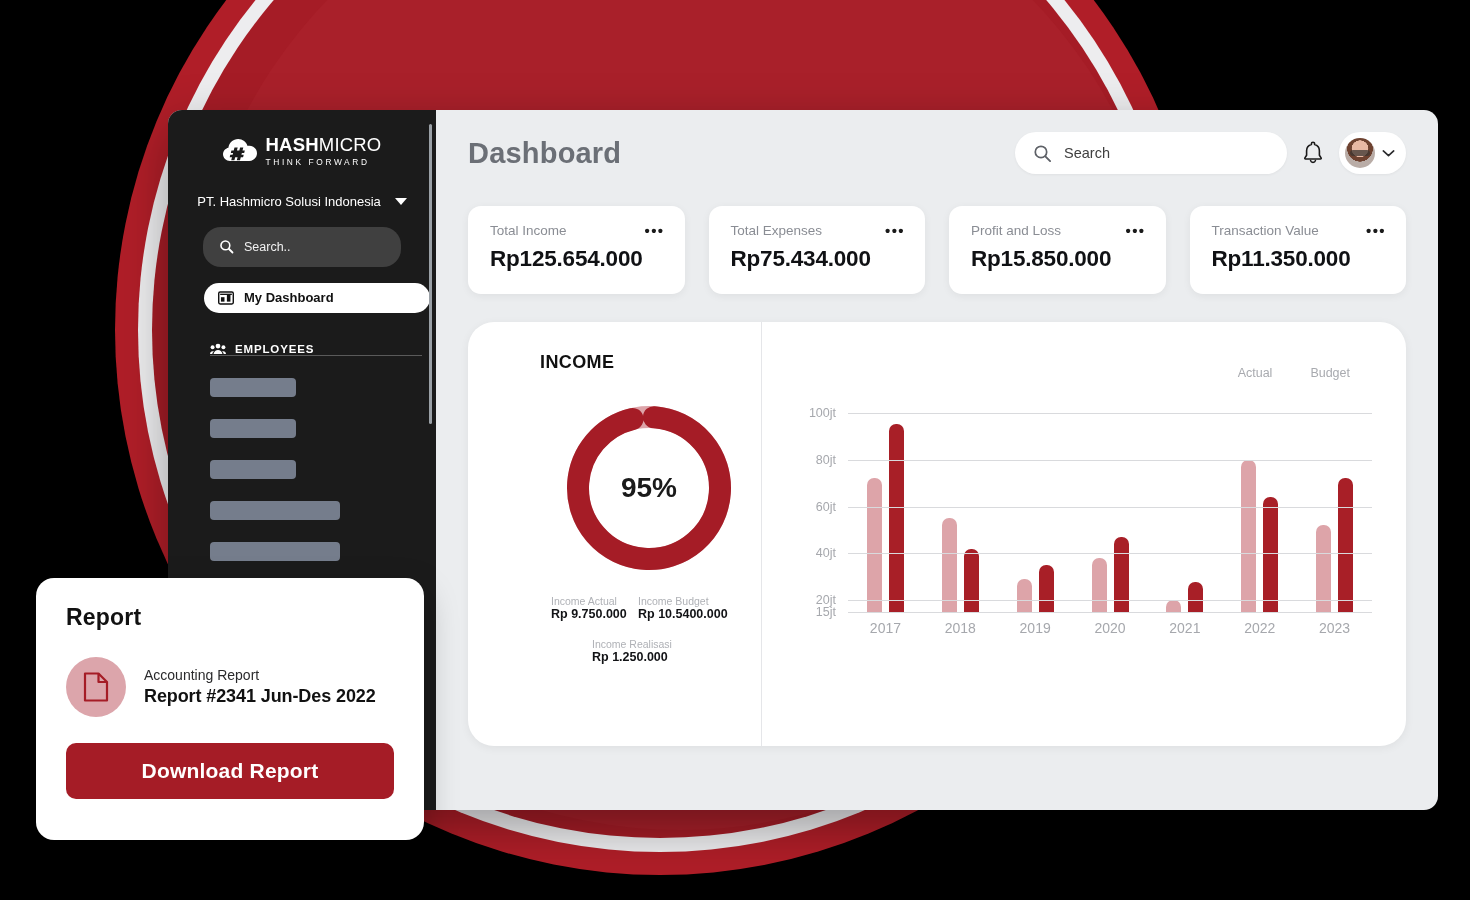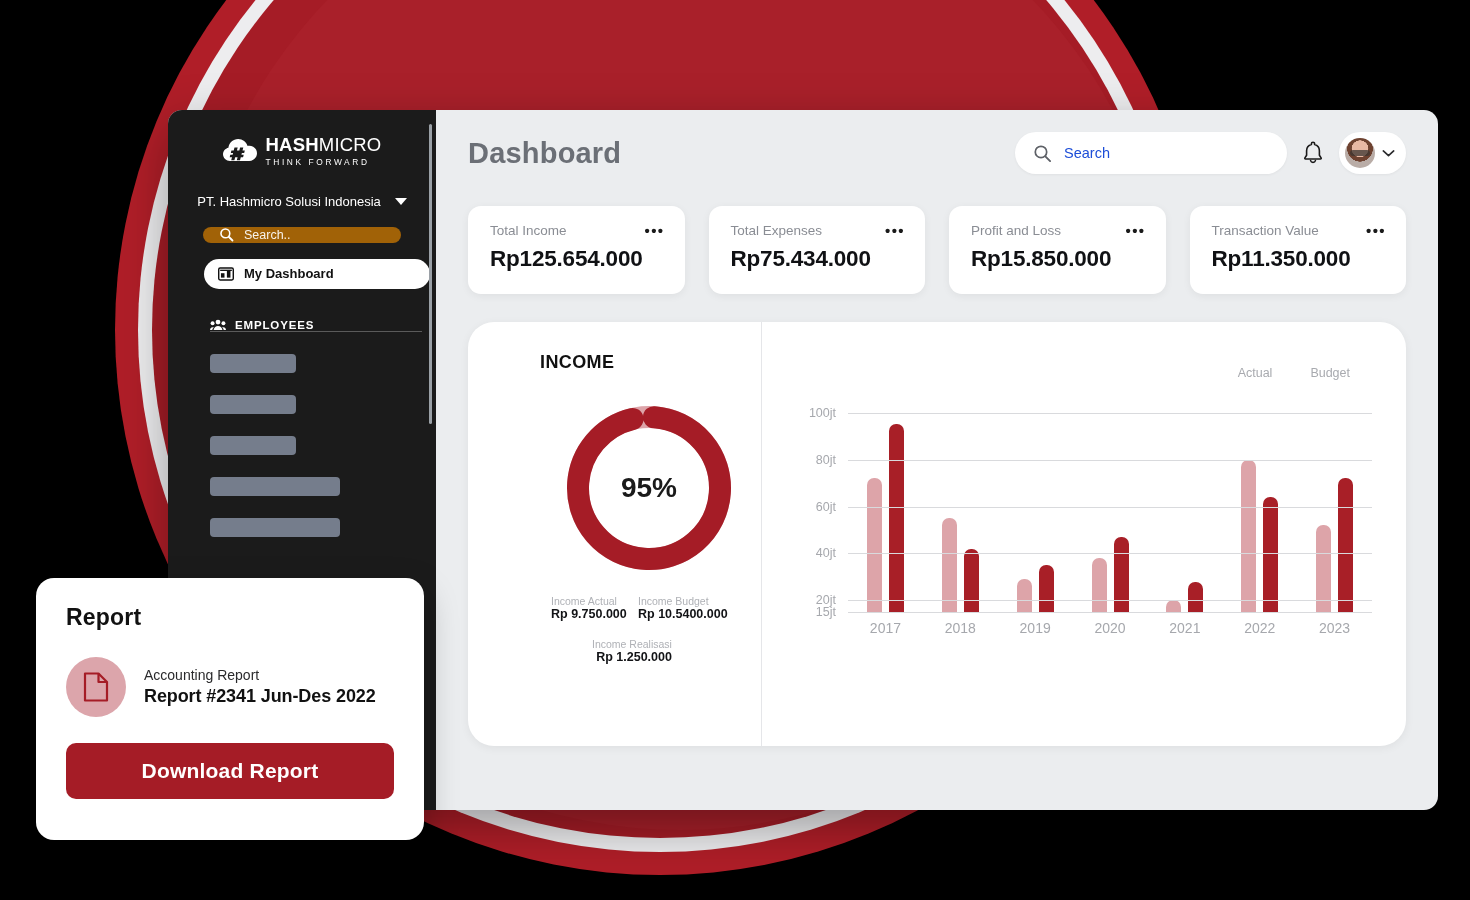--- a/index.html
+++ b/index.html
@@ -64,22 +64,22 @@
   .logo-top .light { font-weight: 400; }
   .logo-sub { font-size: 8.4px; color: #fff; letter-spacing: 2.6px; margin-top: 3px; font-weight: 400;}
 
   .company {
     display: flex; align-items: center; justify-content: center; gap: 14px;
     color: #fff; font-size: 13px; margin-bottom: 18px; padding: 0 16px;
   }
   .caret-down { width: 0; height: 0; border-left: 6px solid transparent; border-right: 6px solid transparent; border-top: 7px solid #fff; }
 
   .side-search {
-    margin: 0 auto 16px auto; width: 198px; height: 16px;
-    background: #a16207; border-radius: 18px;
+    margin: 0 auto 16px auto; width: 198px; height: 40px;
+    background: #404040; border-radius: 18px;
     display: flex; align-items: center; gap: 10px; padding: 0 16px;
   }
   .side-search .lbl { color: #fff; font-size: 12.5px; opacity: .92; }
 
   .nav-active {
     margin-left: 36px; width: 226px; height: 30px;
     background: #fff; border-radius: 15px;
     display: flex; align-items: center; gap: 10px; padding: 0 14px;
     color: #111; font-size: 13px; font-weight: 700;
   }
@@ -101,21 +101,21 @@
   
   .main { flex: 1; position: relative; padding: 22px 32px 0 32px; }
   .topbar { display: flex; align-items: center; justify-content: space-between; }
   .page-title { font-size: 29px; font-weight: 700; color: #6B6F76; letter-spacing: .2px; }
   .topright { display: flex; align-items: center; gap: 14px; }
   .top-search {
     width: 272px; height: 42px; background: #fff; border-radius: 21px;
     display: flex; align-items: center; gap: 12px; padding: 0 18px;
     box-shadow: 0 1px 3px rgba(0,0,0,.05);
   }
-  .top-search .ph { color: #1d4ed8; font-size: 14.5px; }
+  .top-search .ph { color: #404040; font-size: 14.5px; }
   .bell { width: 24px; height: 26px; }
   .profile {
     height: 42px; background: #fff; border-radius: 21px;
     display: flex; align-items: center; gap: 7px; padding: 0 11px 0 6px;
     box-shadow: 0 1px 3px rgba(0,0,0,.05);
   }
   .avatar {
     width: 30px; height: 30px; border-radius: 50%; overflow: hidden;
     background: radial-gradient(circle at 50% 36%, #E8B9A4 0 34%, #6E4230 35% 52%, #B9ACA6 53% 100%);
     position: relative;
@@ -151,21 +151,21 @@
   .donut-center {
     position: absolute; inset: 0; display: flex; align-items: center; justify-content: center;
     font-size: 28px; font-weight: 700; color: #1a1a1a;
   }
   .stats { position: relative; height: 86px; margin-top: 14px; }
   .stat { position: absolute; text-align: left; }
   .stat .k { font-size: 10.5px; color: #AFB1B6; display:block; }
   .stat .v { font-size: 12.5px; color: #121316; font-weight: 700; display:block; }
   .stat-actual { left: 11px; top: 2px; }
   .stat-budget { left: 98px; top: 2px; }
-  .stat-real { left: 52px; top: 45px; text-align:right; }
+  .stat-real { left: 52px; top: 45px; text-align:left; }
 
   .panel-right { flex: 1; position: relative; padding: 18px 34px 0 30px; }
   .legend { display: flex; gap: 38px; justify-content: flex-end; padding-right: 22px; margin-top: 26px; }
   .legend span { font-size: 12.5px; color: #A8AAAF; }
 
   .chart { position: relative; margin-top: 14px; height: 250px; }
   .y-axis { position: absolute; left: 0; top: 0; width: 44px; height: 218px; }
   .ytick { position: absolute; right: 0; transform: translateY(-50%); font-size: 12.5px; color: #A6A8AD; white-space: nowrap; }
   .plot { position: absolute; left: 56px; right: 0; top: 0; height: 218px; }
   .grid { position: absolute; left: 0; right: 0; height: 1px; background: #D9DADD; }

